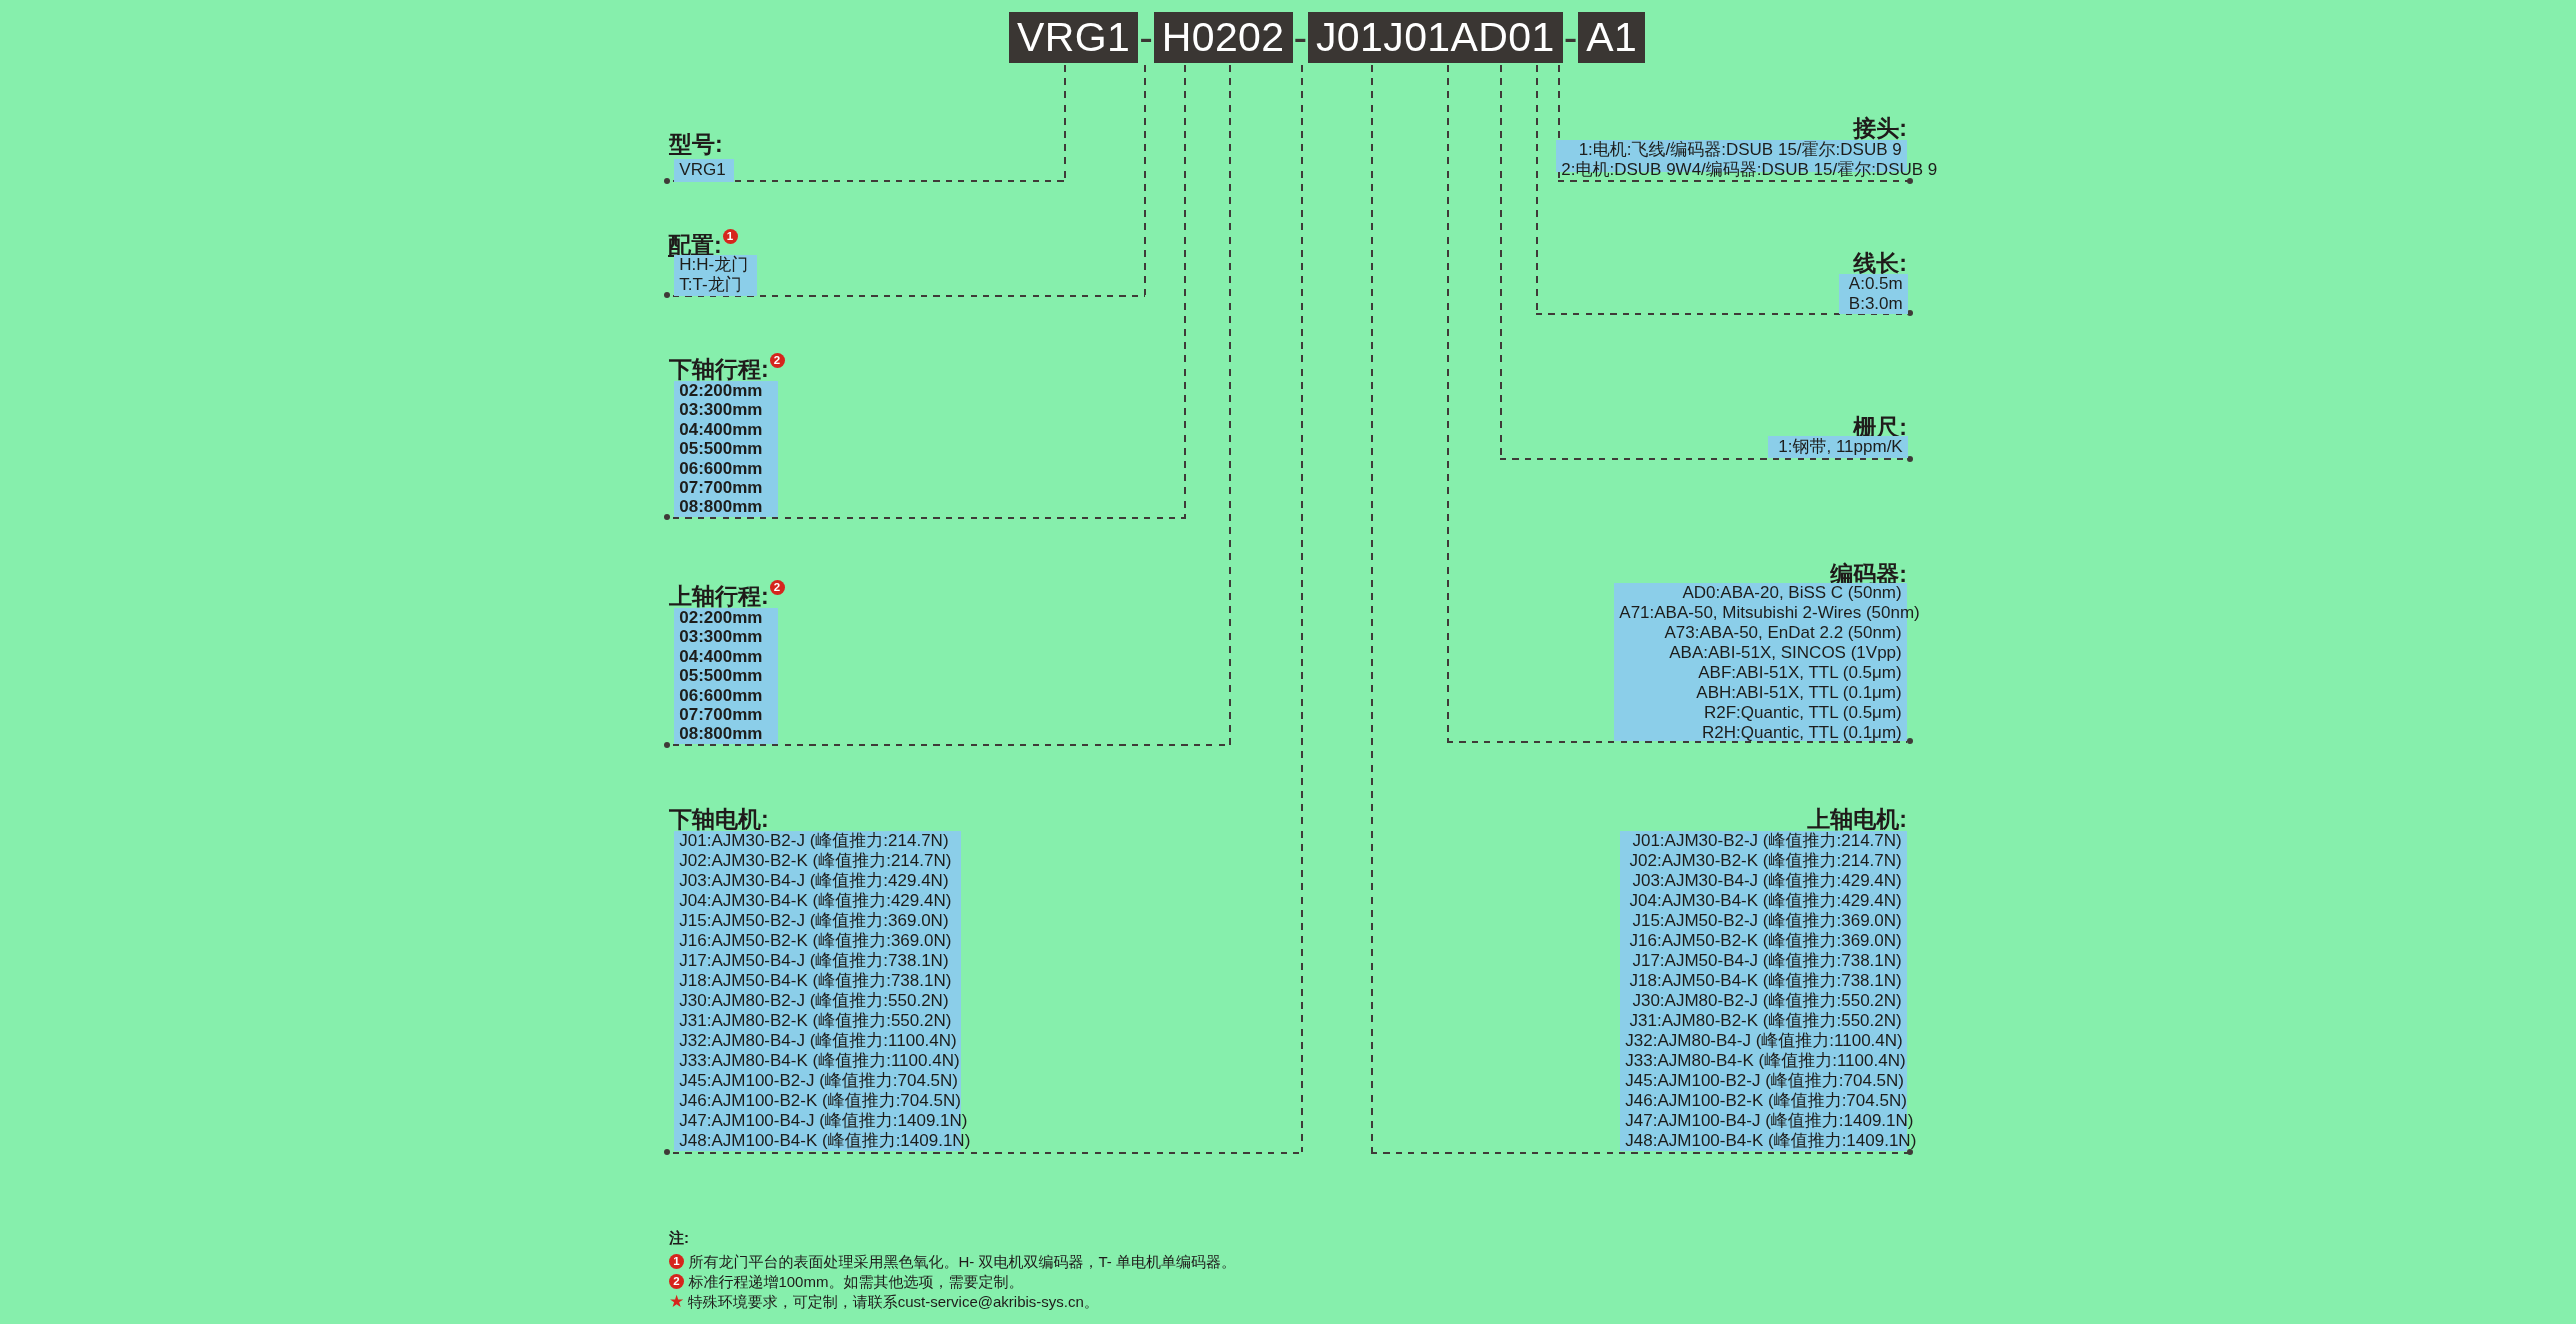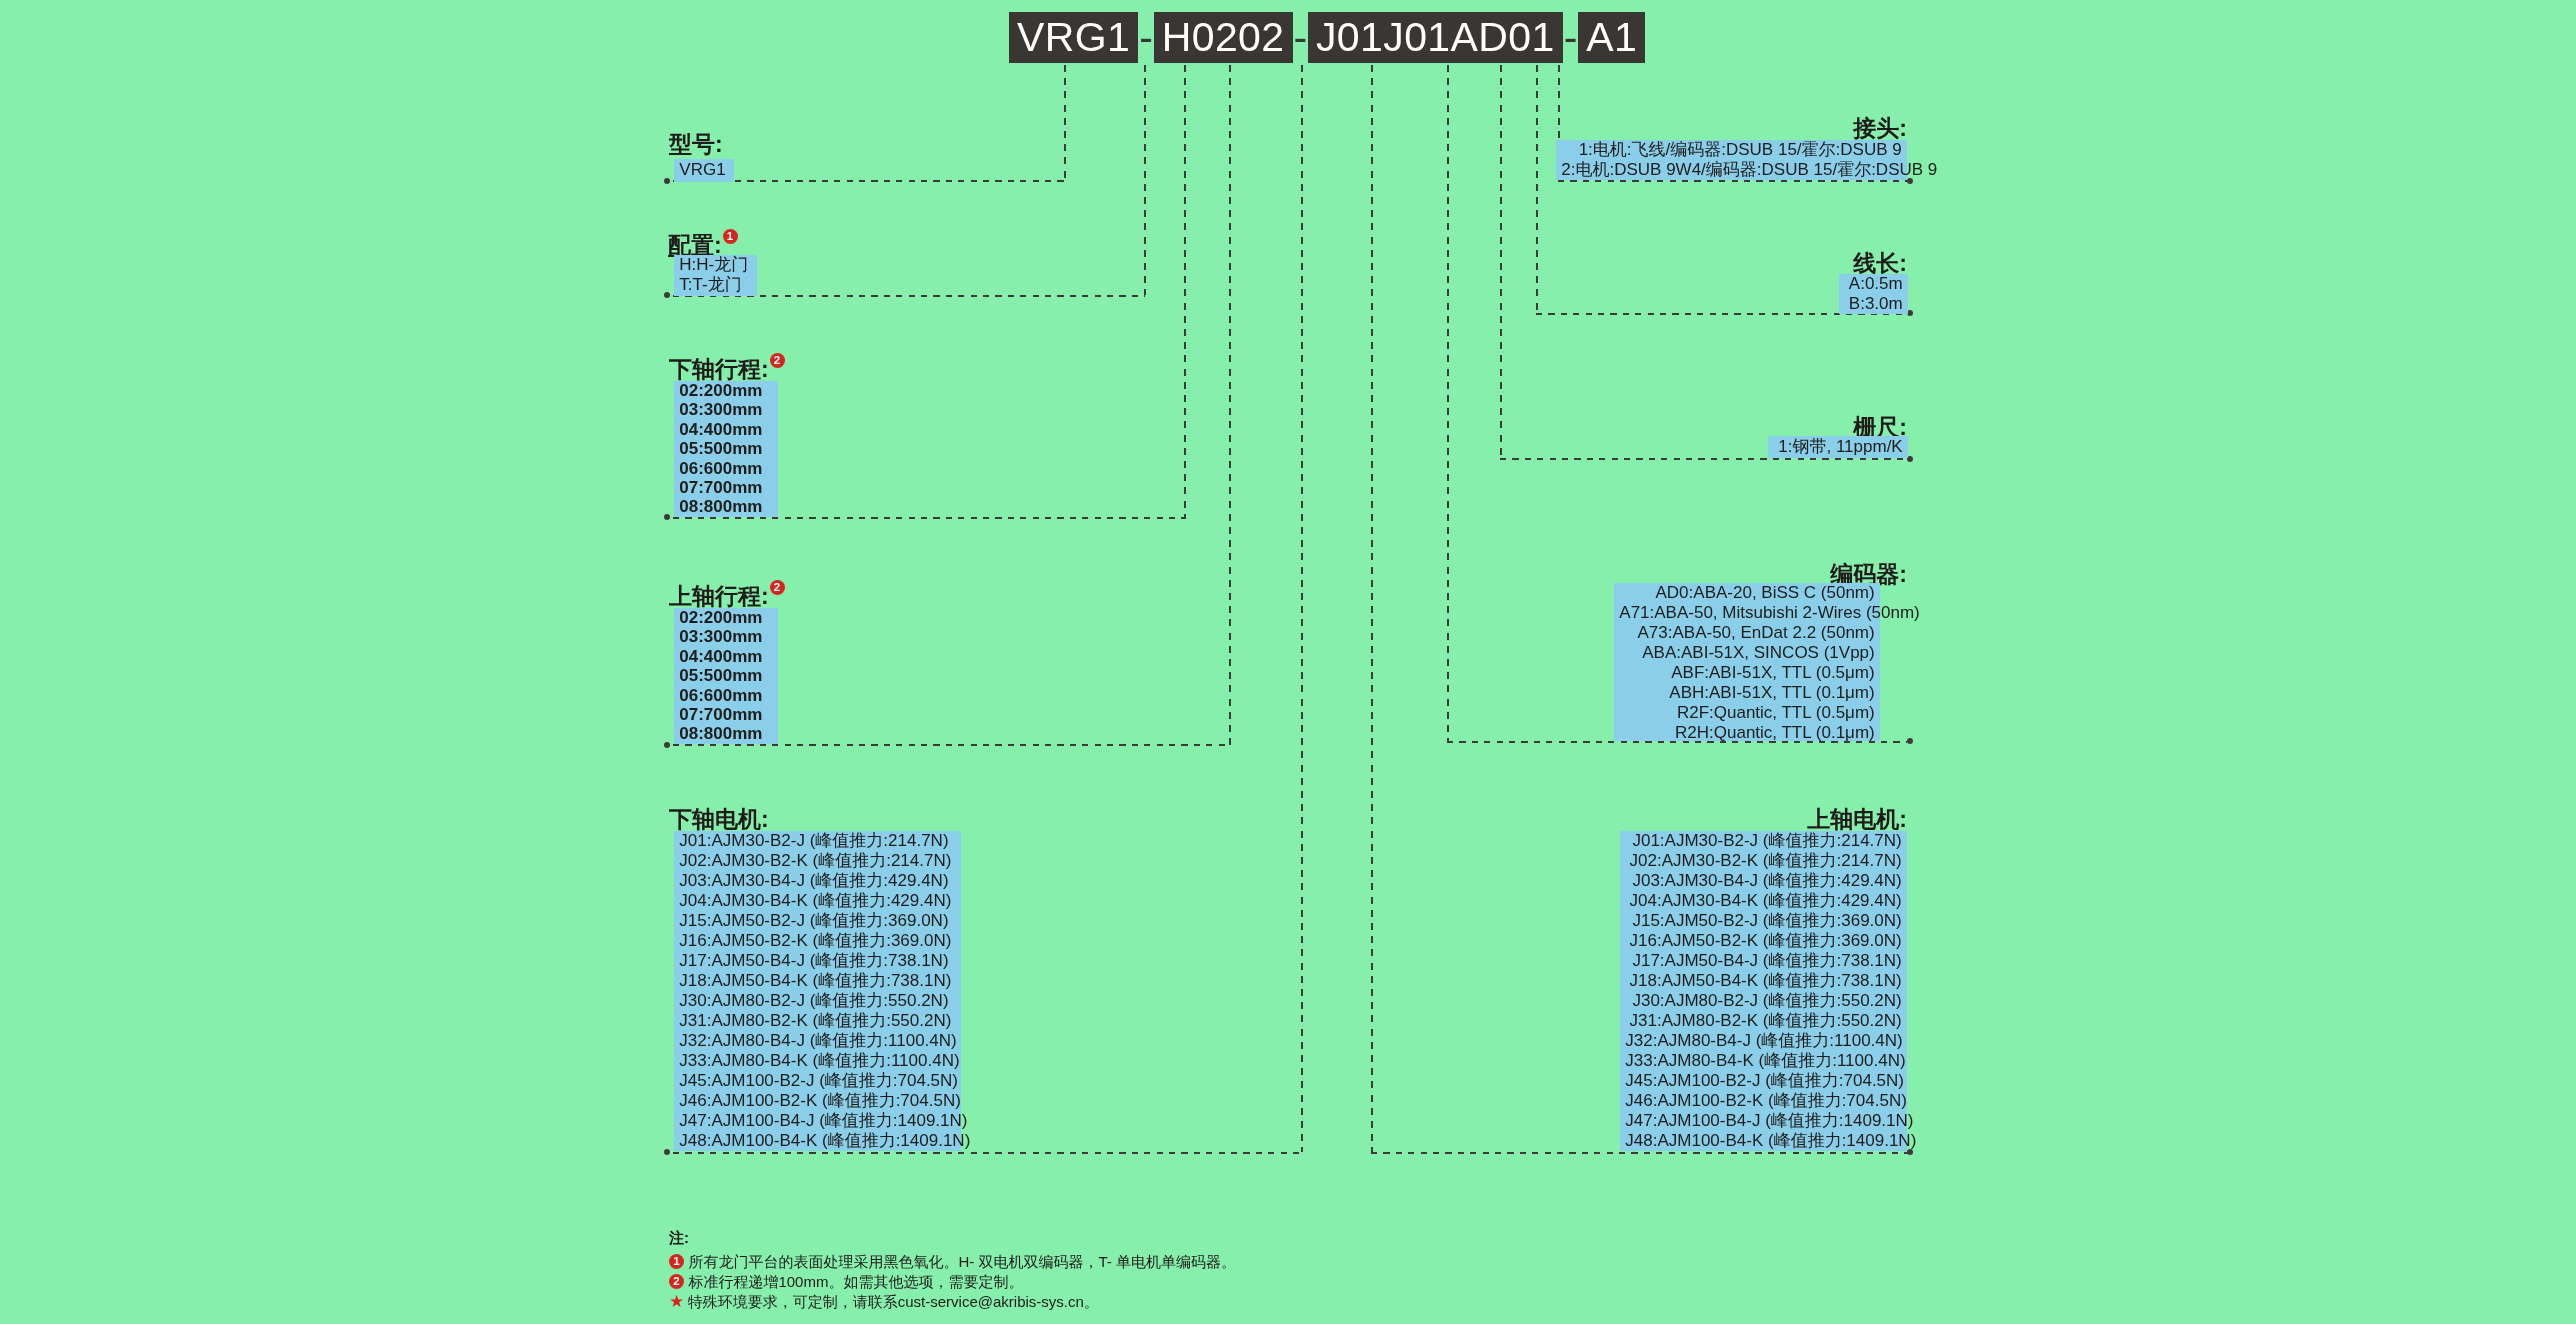--- a/index.html
+++ b/index.html
@@ -160,21 +160,21 @@
       <div class="opt">J33:AJM80-B4-K (峰值推力:1100.4N)</div>
       <div class="opt">J45:AJM100-B2-J (峰值推力:704.5N)</div>
       <div class="opt">J46:AJM100-B2-K (峰值推力:704.5N)</div>
       <div class="opt">J47:AJM100-B4-J (峰值推力:1409.1N)</div>
       <div class="opt">J48:AJM100-B4-K (峰值推力:1409.1N)</div>
     </div>
 
   <div class="sec-label right" style="right:669px; top:113px;">
     <span>接头:</span>
   </div>
-  <div class="opt-box align-r lh22-5" style="left:1556px; top:140px; width:351px; height:40px;">
+  <div class="opt-box align-r lh22-5" style="left:1556px; top:140px; width:351px; height:32px;">
 
   <div class="opt">1:电机:飞线/编码器:DSUB 15/霍尔:DSUB 9</div>
       <div class="opt">2:电机:DSUB 9W4/编码器:DSUB 15/霍尔:DSUB 9</div>
     </div>
 
   <div class="sec-label right" style="right:669px; top:248px;">
     <span>线长:</span>
   </div>
   <div class="opt-box align-r lh22-5" style="left:1839px; top:274px; width:69px; height:40px;">
 
@@ -186,21 +186,21 @@
     <span>栅尺:</span>
   </div>
   <div class="opt-box align-r lh25" style="left:1768px; top:436px; width:140px; height:22px;">
 
   <div class="opt">1:钢带, 11ppm/K</div>
     </div>
 
   <div class="sec-label right" style="right:669px; top:559px;text-align:right;">
     <span>编码器:</span>
   </div>
-  <div class="opt-box align-r lh22-4" style="left:1614px; top:583px; width:266px; height:158px;">
+  <div class="opt-box align-r lh22-4" style="left:1614px; top:583px; width:293px; height:158px;">
 
   <div class="opt">AD0:ABA-20, BiSS C (50nm)</div>
       <div class="opt">A71:ABA-50, Mitsubishi 2-Wires (50nm)</div>
       <div class="opt">A73:ABA-50, EnDat 2.2 (50nm)</div>
       <div class="opt">ABA:ABI-51X, SINCOS (1Vpp)</div>
       <div class="opt">ABF:ABI-51X, TTL (0.5μm)</div>
       <div class="opt">ABH:ABI-51X, TTL (0.1μm)</div>
       <div class="opt">R2F:Quantic, TTL (0.5μm)</div>
       <div class="opt">R2H:Quantic, TTL (0.1μm)</div>
     </div>

